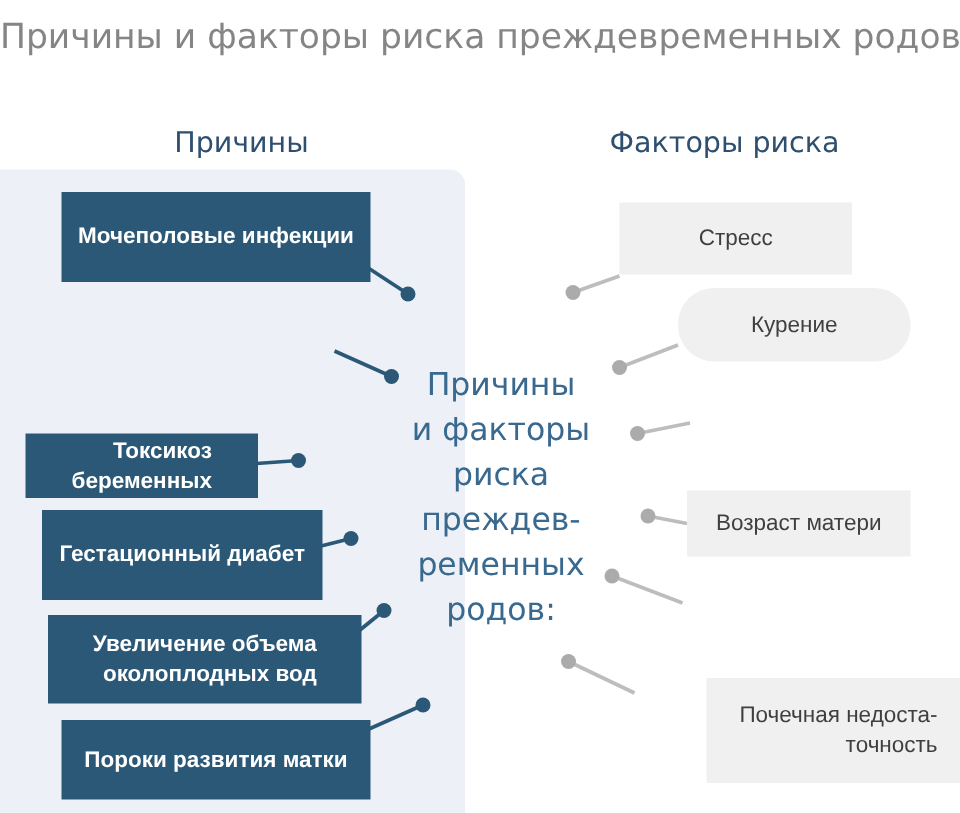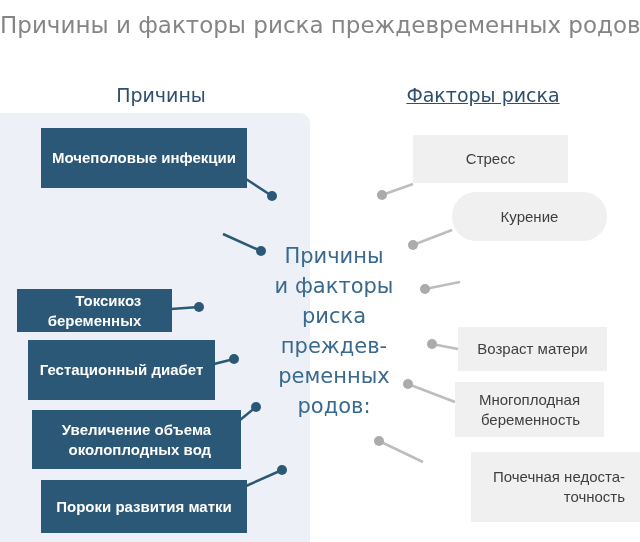--- a/index.html
+++ b/index.html
@@ -32,21 +32,21 @@
     position:absolute;left:0;top:12px;width:640px;margin:0;
     text-align:center;font-family:"DejaVu Sans",sans-serif;
     font-size:23px;font-weight:400;color:var(--title-text);
     letter-spacing:0px;white-space:nowrap;
   }
   .col-header{
     position:absolute;font-family:"DejaVu Sans",sans-serif;
     font-size:19px;color:var(--header-text);text-align:center;
   }
   .causes-header{left:80px;top:84px;width:162px;}
-  .risks-header{left:398px;top:84px;width:170px;text-decoration:underline;}
+  .risks-header{left:398px;top:84px;width:170px;}
   .cause-box,.risk-box{
     position:absolute;display:flex;align-items:center;justify-content:center;
     text-align:right;white-space:pre-line;box-sizing:border-box;
     line-height:1.32;
   }
   .cause-box{
     background:var(--cause-box);color:#ffffff;
     font-size:15px;font-weight:700;
   }
   .risk-box{
@@ -114,18 +114,16 @@
   <div class="center-label">Причины
 и факторы
 риска
 преждев-
 ременных
 родов:</div>
 
   <div class="risk-box" style="left:413px;top:135px;width:155px;height:48px;">Стресс</div>
   <div class="risk-box" style="left:452px;top:192px;width:155px;height:49px;border-radius:24px;">Курение</div>
   <div class="risk-box" style="left:458px;top:327px;width:149px;height:44px;">Возраст матери</div>
-  <div class="risk-box" style="left:455px;top:382px;width:149px;height:55px;">Многоплодная
-беременность</div>
   <div class="risk-box" style="left:423px;top:452px;width:176px;height:70px;margin-left:48px;">Почечная недоста-
 точность</div>
 
 </div>
 
 </body></html>

